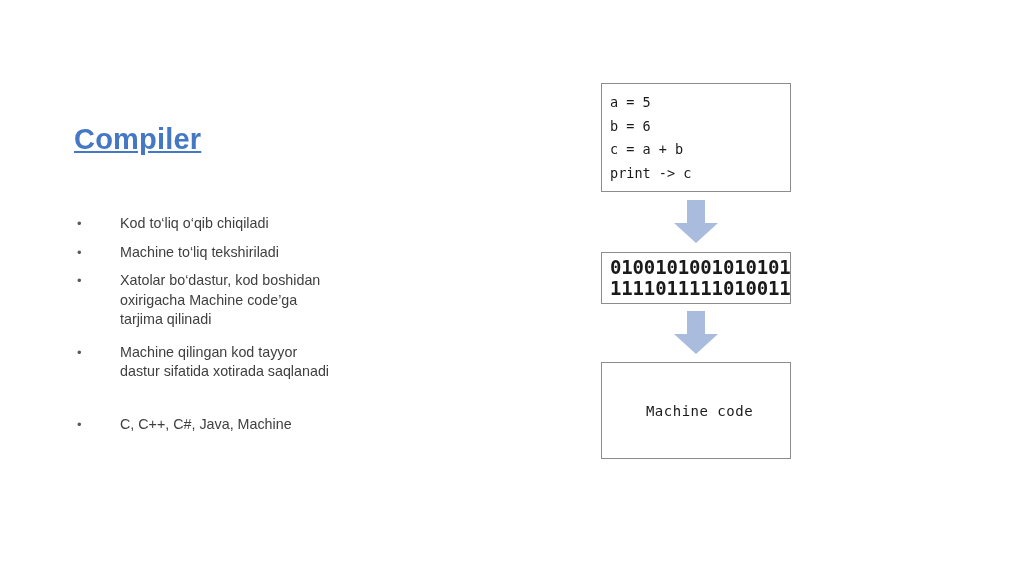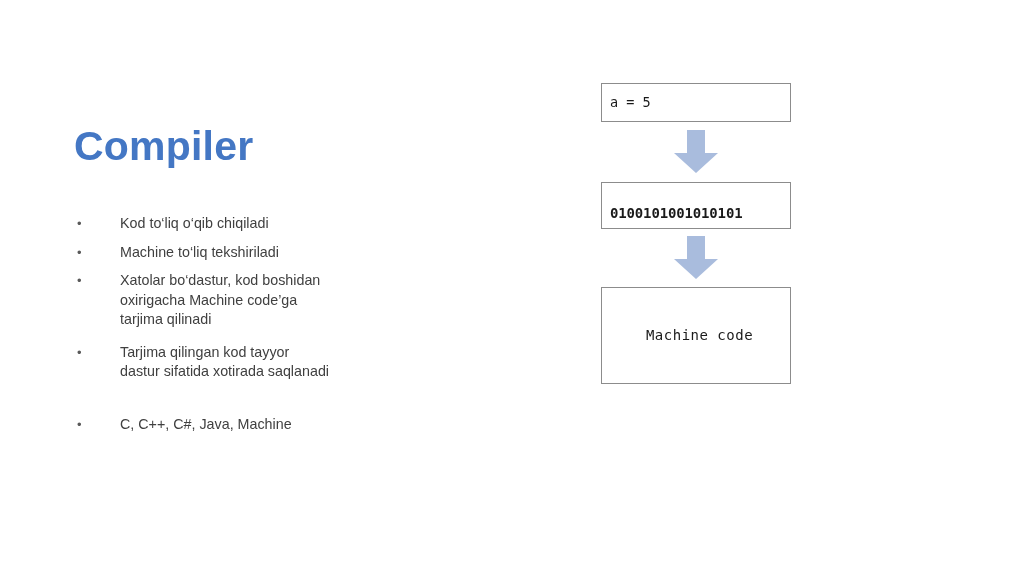--- a/index.html
+++ b/index.html
@@ -14,26 +14,27 @@
     overflow: hidden;
     font-family: "Liberation Sans", sans-serif;
     -webkit-font-smoothing: antialiased;
   }
 
   
   #slide-title {
     position: absolute;
     left: 74px;
     top: 124px;
-    font-size: 41px;
+    font-size: 29px;
     font-weight: bold;
     color: #4477c4;
     letter-spacing: 0.2px;
     line-height: 1.1;
     white-space: nowrap;
+    text-decoration: underline;
   }
 
   #bullet-list {
     position: absolute;
     left: 74px;
     top: 214px;
     width: 400px;
   }
   .bullet-item {
     display: flex;
@@ -77,22 +78,22 @@
     padding-left: 7px;
   }
   #source-code-box {
     width: 190px;
     padding: 7px 12px 6px 8px;
     font-size: 13.5px;
     line-height: 23.5px;
   }
   #binary-code-box {
     width: 190px;
-    padding: 20px 6px 4px 8px;
-    font-size: 14px;
+    padding: 4px 6px 4px 8px;
+    font-size: 19px;
     line-height: 21px;
     font-weight: bold;
     letter-spacing: -0.15px;
   }
   #machine-code-box {
     width: 190px;
     height: 97px;
     display: flex;
     align-items: center;
     justify-content: center;
@@ -138,48 +139,52 @@
   <div class="bullet-item">
     <span class="bullet-marker">•</span>
     <span class="bullet-text">Xatolar bo‘dastur, kod boshidan
 oxirigacha Machine code’ga
 tarjima qilinadi</span>
   </div>
   <div class="gap-md"></div>
 
   <div class="bullet-item">
     <span class="bullet-marker">•</span>
-    <span class="bullet-text">Tarjima qilingan kod tayyor
+    <span class="bullet-text">Machine qilingan kod tayyor
 dastur sifatida xotirada saqlanadi</span>
   </div>
   <div class="gap-lg"></div>
 
   <div class="bullet-item">
     <span class="bullet-marker">•</span>
     <span class="bullet-text">C, C++, C#, Java, Machine</span>
   </div>
 
 </div>
 
 <div id="flow-diagram">
 
   <div id="source-code-box" class="code-box">
     <div class="code-line">a = 5</div>
+    <div class="code-line">b = 6</div>
+    <div class="code-line">c = a + b</div>
+    <div class="code-line">print -&gt; c</div>
   </div>
 
   <div id="gap-arrow-1"></div>
   <div class="arrow-wrap">
     <svg class="arrow-down" viewBox="0 0 46 44">
       <polygon points="14,0 32,0 32,23 45,23 23,43 1,23 14,23" fill="#a9bcdd"></polygon>
     </svg>
   </div>
   <div id="gap-arrow-1b"></div>
 
   <div id="binary-code-box" class="code-box">
     <div class="code-line">0100101001010101</div>
+    <div class="code-line">1111011111010011</div>
   </div>
 
   <div id="gap-arrow-2"></div>
   <div class="arrow-wrap">
     <svg class="arrow-down" viewBox="0 0 46 44">
       <polygon points="14,0 32,0 32,23 45,23 23,43 1,23 14,23" fill="#a9bcdd"></polygon>
     </svg>
   </div>
   <div id="gap-arrow-2b"></div>
 

